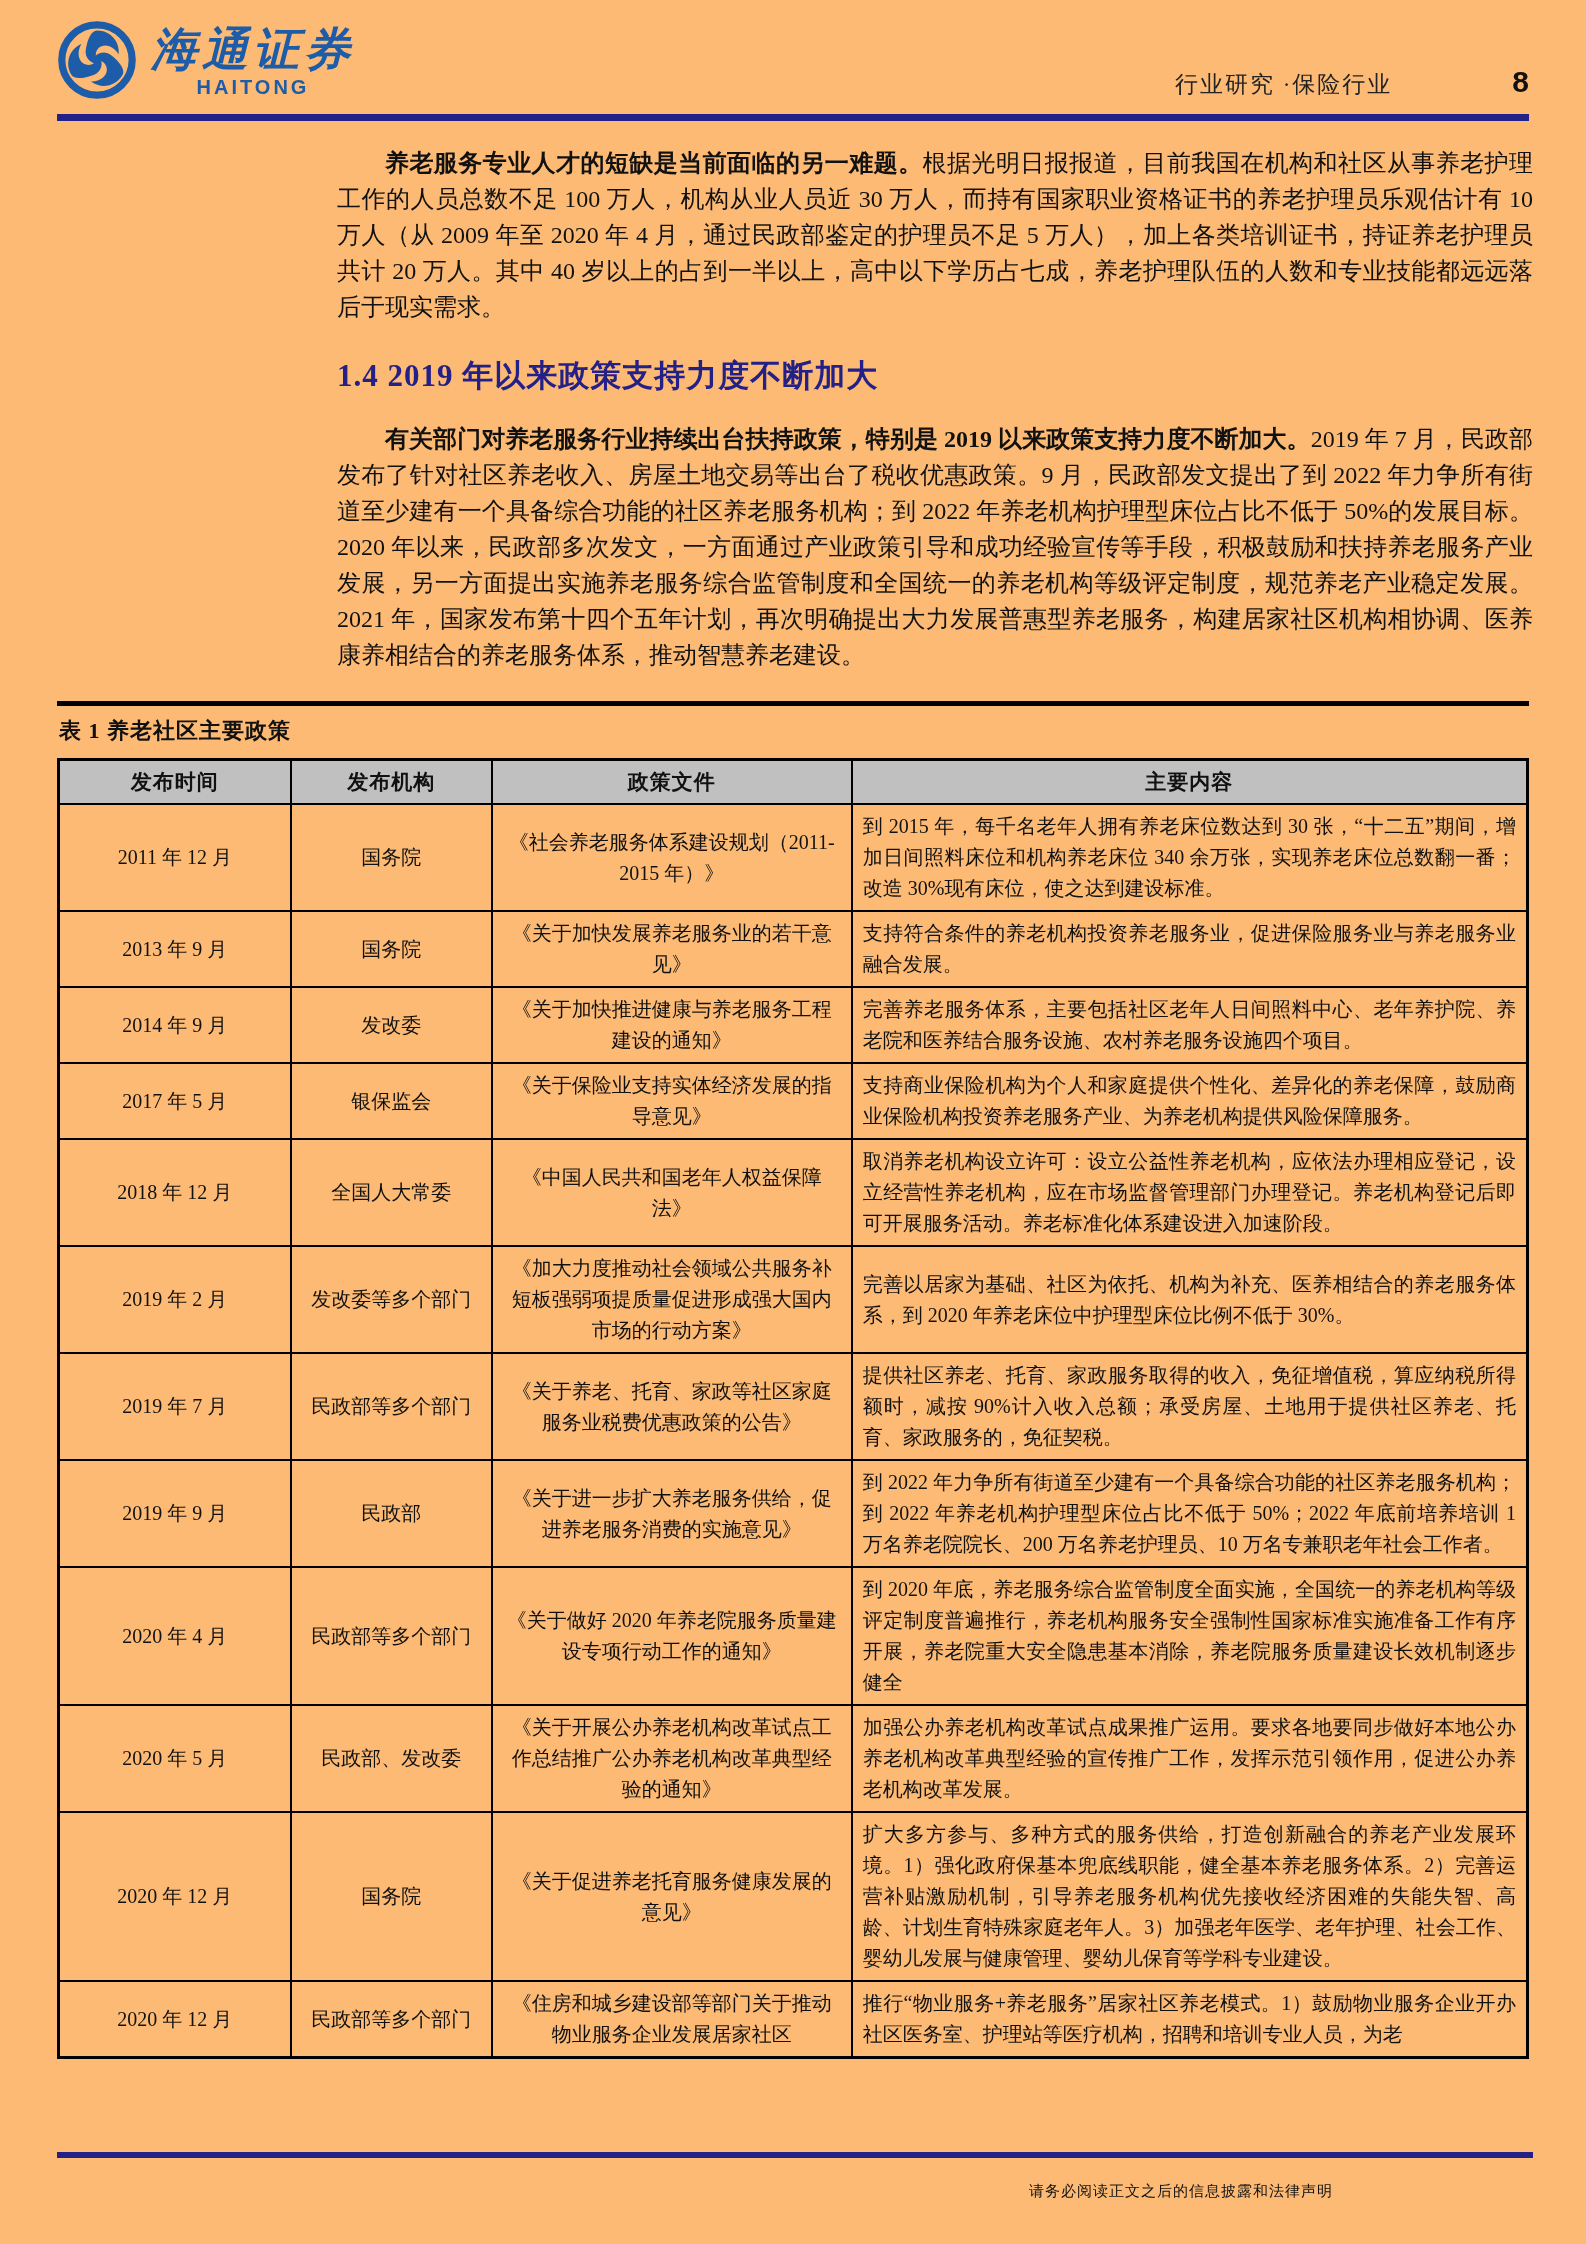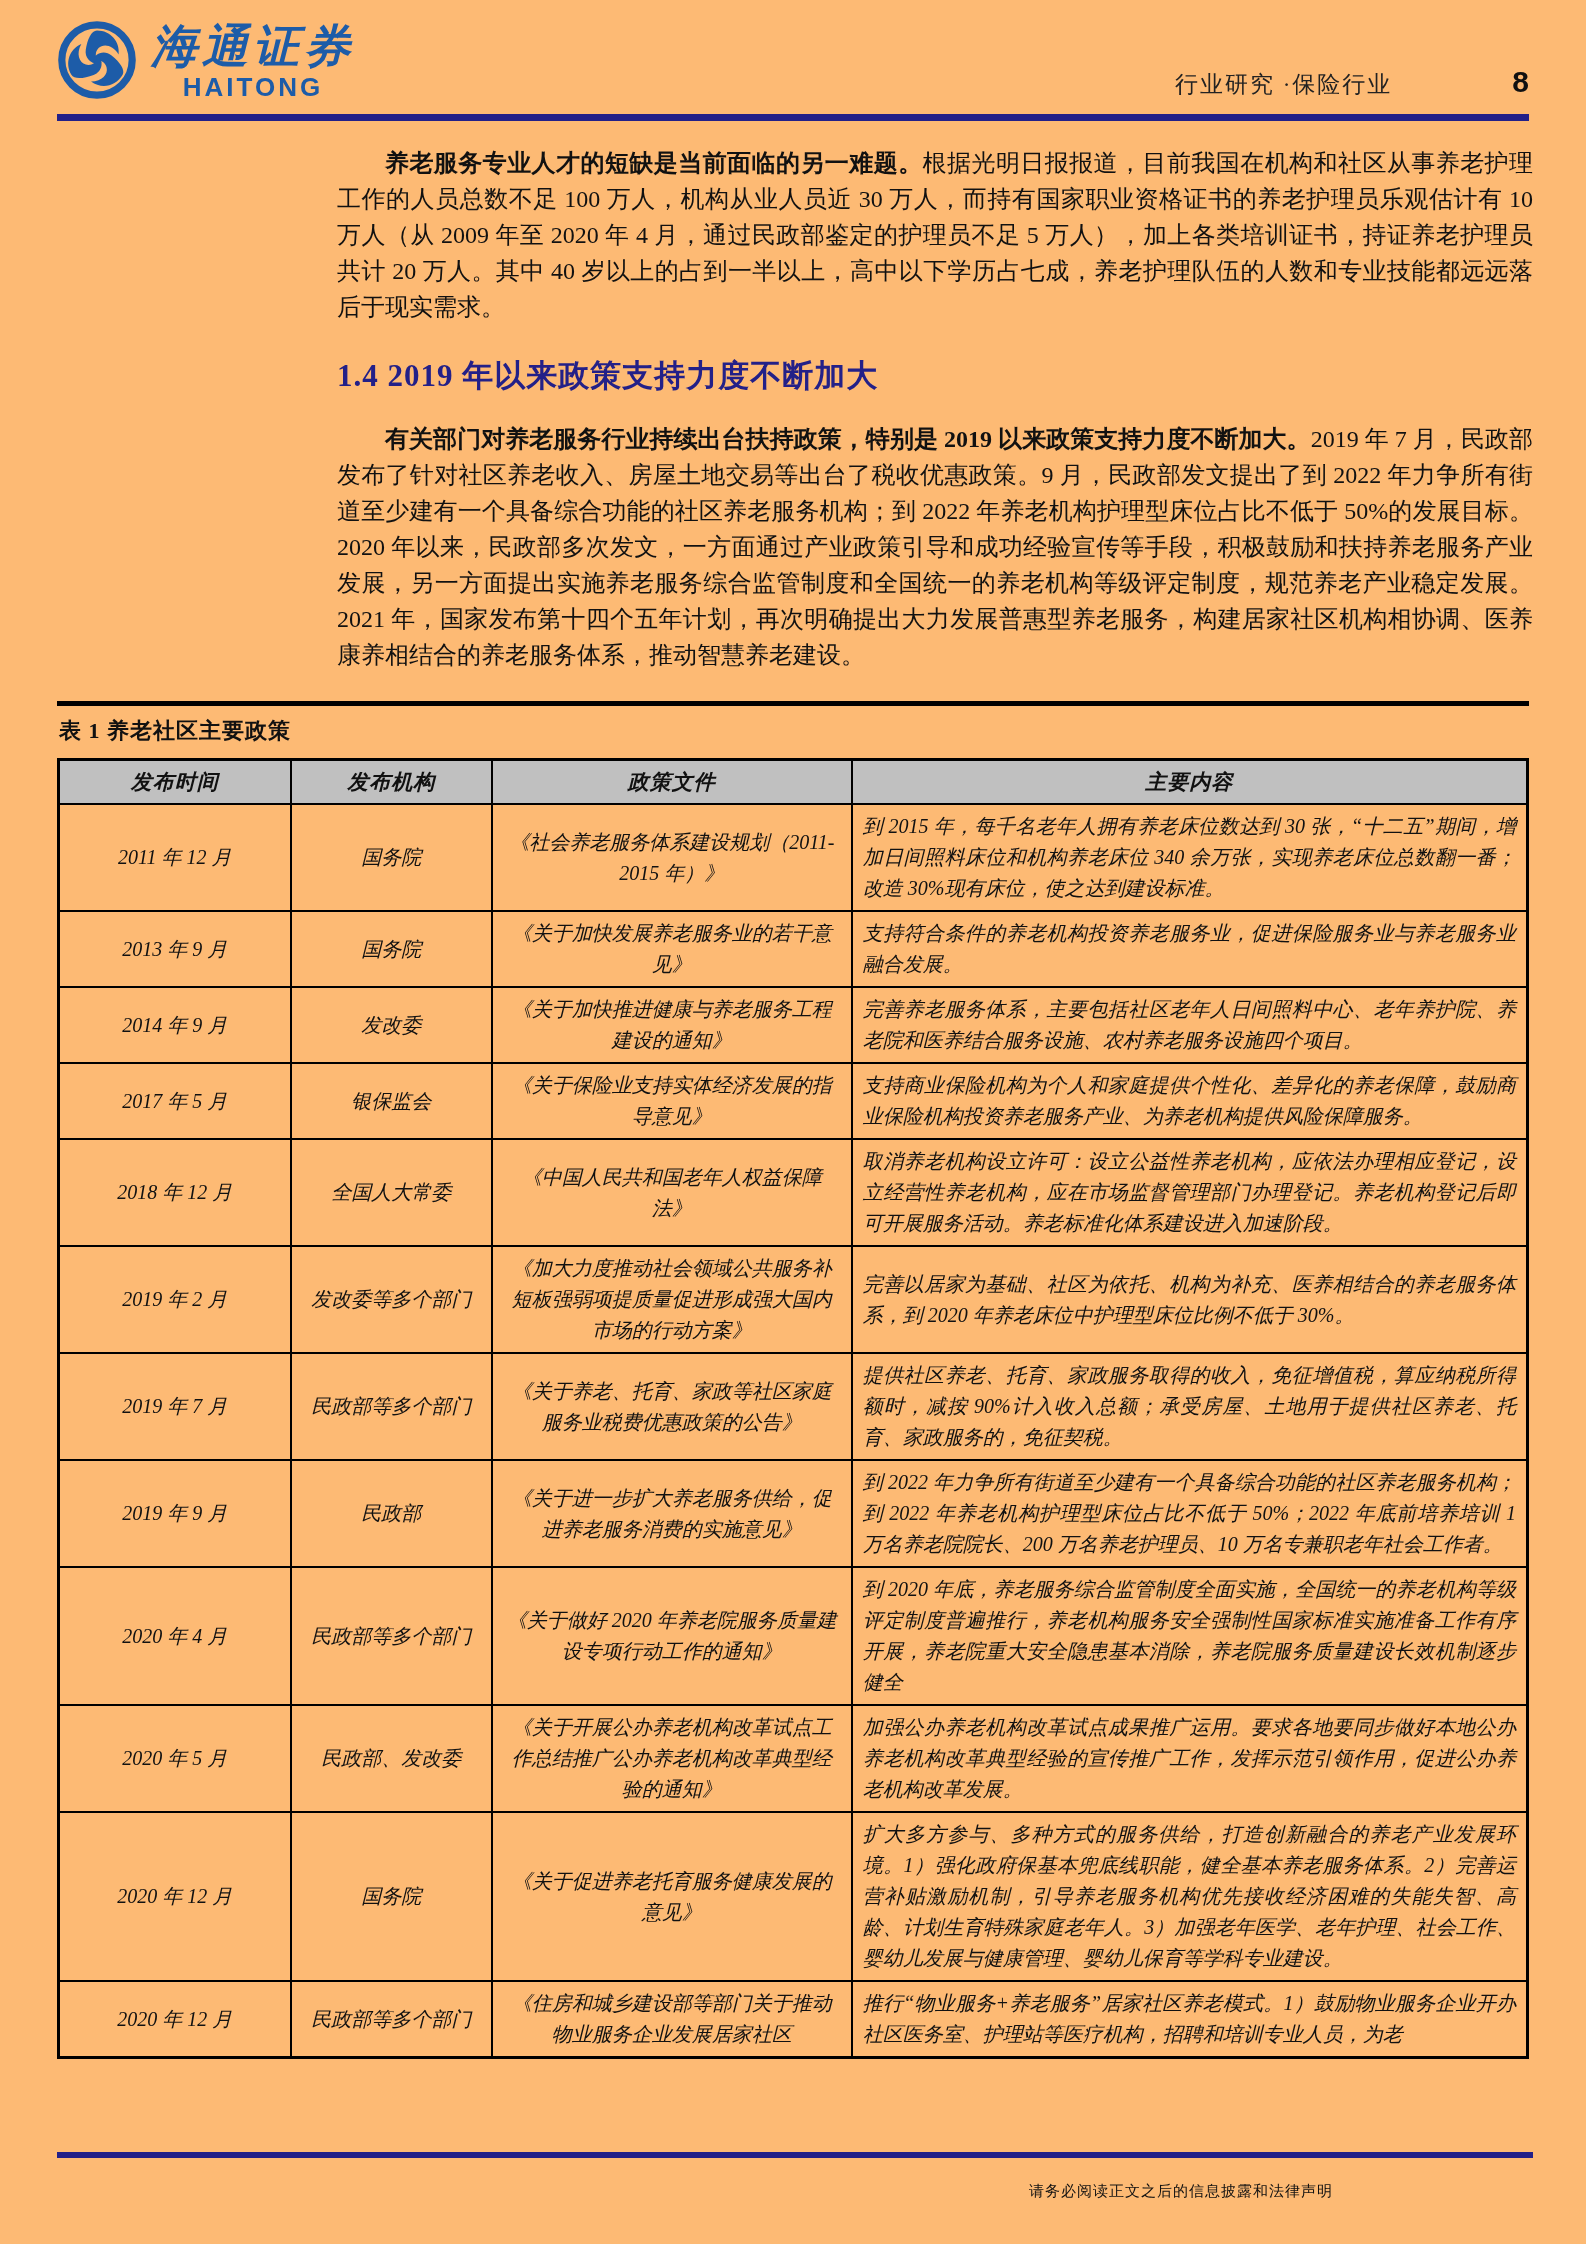--- a/index.html
+++ b/index.html
@@ -11,39 +11,39 @@
   *{margin:0;padding:0;box-sizing:border-box;}
   html,body{background:#ffffff;}
   body{font-family:"Liberation Serif","DejaVu Serif",serif;color:var(--ink);}
   .page{position:relative;width:1586px;height:2244px;margin:0 auto;background:#fdba74;overflow:hidden;}
 
   
   .header{display:flex;justify-content:space-between;align-items:flex-end;margin:20px 57px 0 57px;}
   .logo{display:flex;align-items:center;gap:14px;}
   .logo-textcol{display:flex;flex-direction:column;align-items:center;line-height:1;}
   .logo-cn{font-size:46px;font-weight:700;color:var(--logo-blue);letter-spacing:5px;font-style:italic;}
-  .logo-en{font-size:26px;font-weight:700;color:var(--logo-blue);letter-spacing:3px;margin-top:4px;
+  .logo-en{font-size:20px;font-weight:700;color:var(--logo-blue);letter-spacing:3px;margin-top:4px;
            font-family:"Liberation Sans","DejaVu Sans",sans-serif;}
   .header-right{display:flex;align-items:baseline;gap:120px;padding-bottom:4px;}
   .header-section{font-size:23px;letter-spacing:2px;color:#222;}
   .page-number{font-size:30px;font-weight:700;font-family:"Liberation Sans","DejaVu Sans",sans-serif;}
   .header-rule{height:7px;background:var(--accent-navy);margin:10px 57px 0 57px;}
 
   
   .content{margin:6px 53px 0 337px;}
   .para{font-size:24px;line-height:36px;text-align:justify;text-indent:2em;margin-top:24px;}
   .para .lead{font-weight:700;}
   .section-heading{color:var(--accent-navy);font-weight:700;font-size:31px;letter-spacing:1px;
                    margin:30px 0 20px 0;text-indent:0;}
 
   
   .table-section{margin:28px 57px 0 57px;}
   .table-top-rule{height:5px;background:#000;}
   .table-title{font-size:22px;font-weight:700;padding:10px 2px 12px 2px;letter-spacing:1px;}
-  table.policy{width:100%;border-collapse:collapse;border:3px solid #000;table-layout:fixed;font-style:italic;}
+  table.policy{width:100%;border-collapse:collapse;border:3px solid #000;table-layout:fixed;}
   table.policy th{background:var(--table-header-bg);font-size:21px;font-weight:700;
                   border:2px solid #000;padding:7px 6px;text-align:center;letter-spacing:1px;}
   table.policy td{border:2px solid #000;font-size:20px;line-height:31px;vertical-align:middle;padding:6px 10px;}
   td.col-date{text-align:center;}
   td.col-agency{text-align:center;}
   td.col-document{text-align:center;}
   td.col-content{text-align:justify;padding:6px 14px;}
   .w-date{width:15.8%;} .w-agency{width:13.7%;} .w-document{width:24.5%;} .w-content{width:46%;}
 
   

